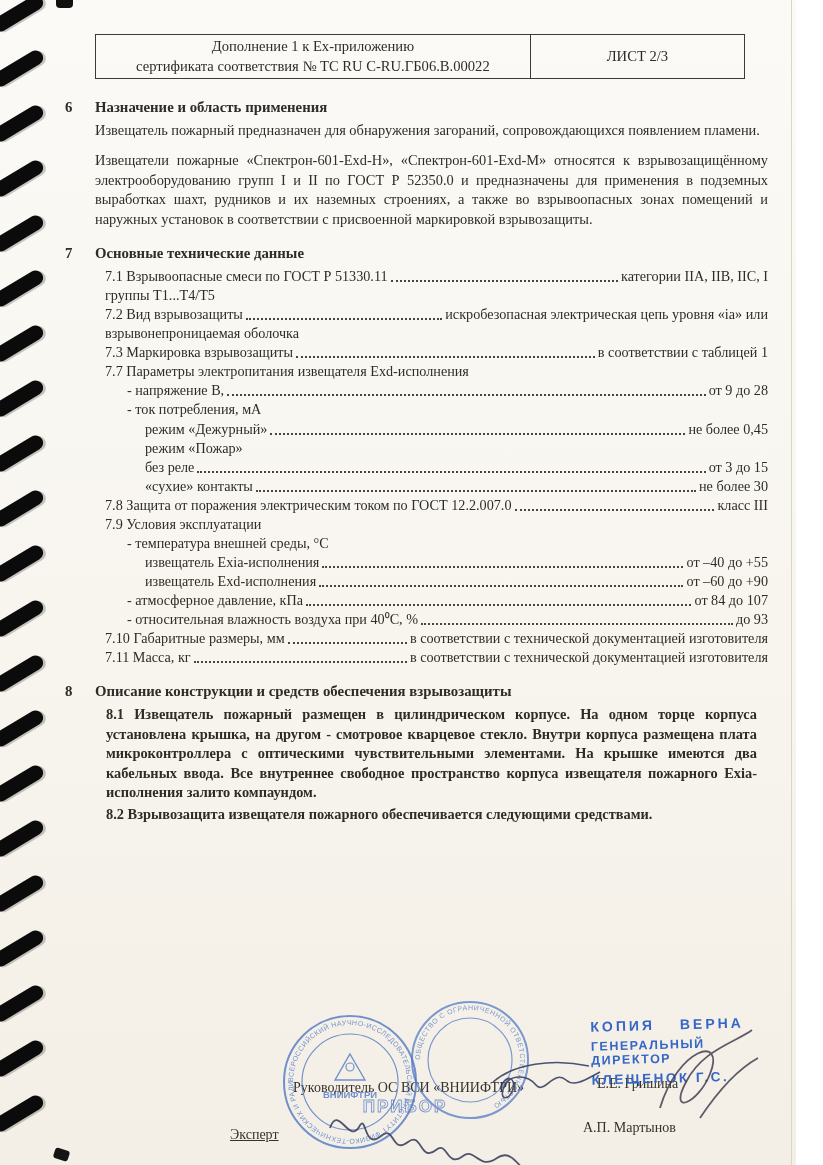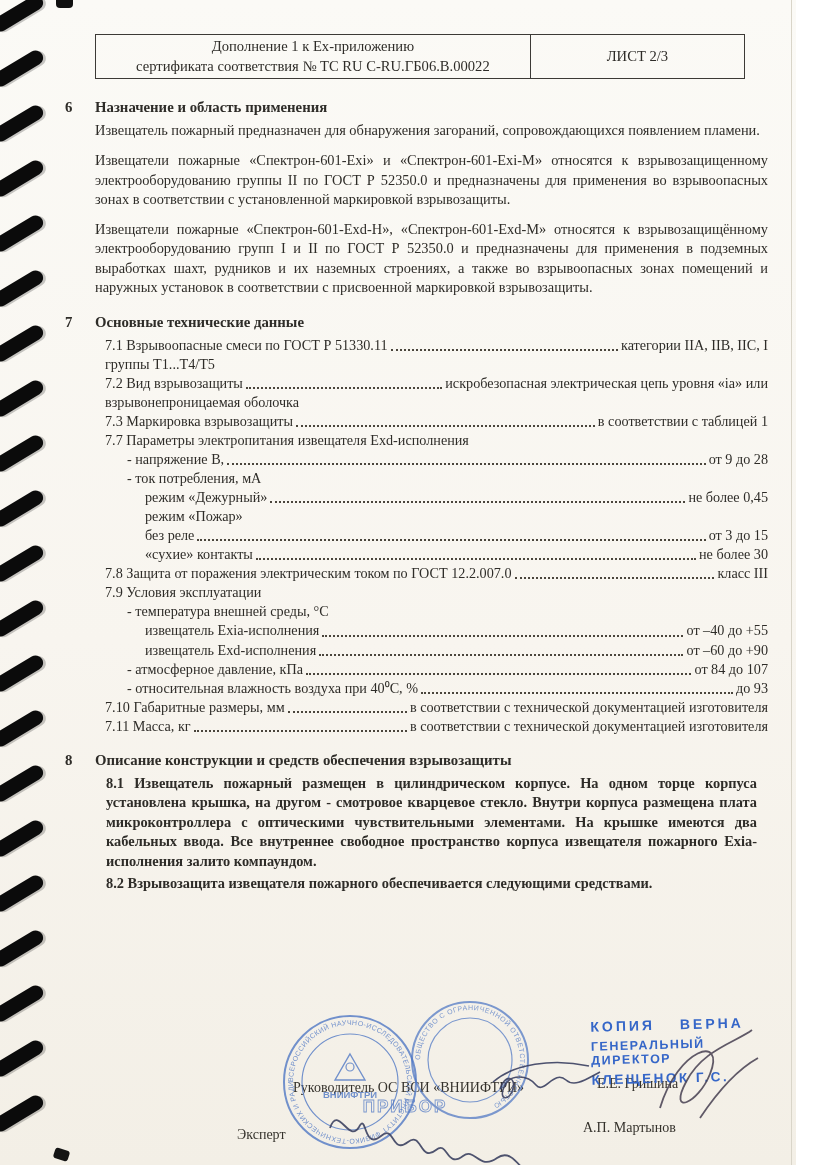--- a/index.html
+++ b/index.html
@@ -28,21 +28,21 @@
   .r .d{flex:1 1 auto;min-width:10px;border-bottom:2px dotted #4a453c;margin:0 3px;
         align-self:flex-end;transform:translateY(-4px);}
   .cont{text-align:left;}
   .i1{padding-left:22px;}
   .i2{padding-left:40px;}
   
   .footer{position:absolute;left:95px;top:990px;width:688px;height:175px;font-size:14px;}
   .footer .txt{position:absolute;white-space:nowrap;color:#35322c;z-index:1;}
   .role1{left:150px;top:90px;margin-left:48px;}
   .name1{left:502px;top:86px;}
-  .role2{left:142px;top:137px;}
+  .role2{left:135px;top:137px;text-decoration:underline;}
   .name2{left:488px;top:130px;}
   .copystamp{position:absolute;left:496px;top:26px;width:205px;z-index:1;
              font-family:"Liberation Sans",sans-serif;font-weight:700;color:#3566c8;
              transform:rotate(-1.5deg);}
   .copystamp .c1{font-size:14px;letter-spacing:3px;word-spacing:18px;}
   .copystamp .c2{font-size:12.5px;letter-spacing:1.5px;word-spacing:8px;margin-top:5px;}
   .copystamp .c3{font-size:13.5px;letter-spacing:2.5px;margin-top:5px;}
   svg.ovl{position:absolute;left:0;top:0;z-index:2;pointer-events:none;}
 </style>
 </head>
@@ -90,21 +90,20 @@
       </tr>
     </tbody>
       </table>
 
     <div class="sec">
       <div class="sec-head">
         <span class="num">6</span>
         <span>Назначение и область применения</span>
       </div>
       <p class="p">Извещатель пожарный предназначен для обнаружения загораний, сопровождающихся появлением пламени.</p>
-      <p class="p">Извещатели пожарные «Спектрон-601-Exi» и «Спектрон-601-Exi-М» относятся к взрывозащищенному электрооборудованию группы II  по ГОСТ Р 52350.0 и предназначены для применения во взрывоопасных зонах в соответствии с установленной маркировкой взрывозащиты.</p>
       <p class="p">Извещатели пожарные «Спектрон-601-Exd-Н», «Спектрон-601-Exd-М» относятся к взрывозащищённому электрооборудованию групп I и II по ГОСТ Р 52350.0 и предназначены для применения в подземных выработках шахт, рудников и их наземных строениях, а также во взрывоопасных зонах помещений и наружных установок в соответствии с присвоенной маркировкой взрывозащиты.</p>
     </div>
 
     <div class="sec">
       <div class="sec-head">
         <span class="num">7</span>
         <span>Основные технические данные</span>
       </div>
       <div class="rows">
 

